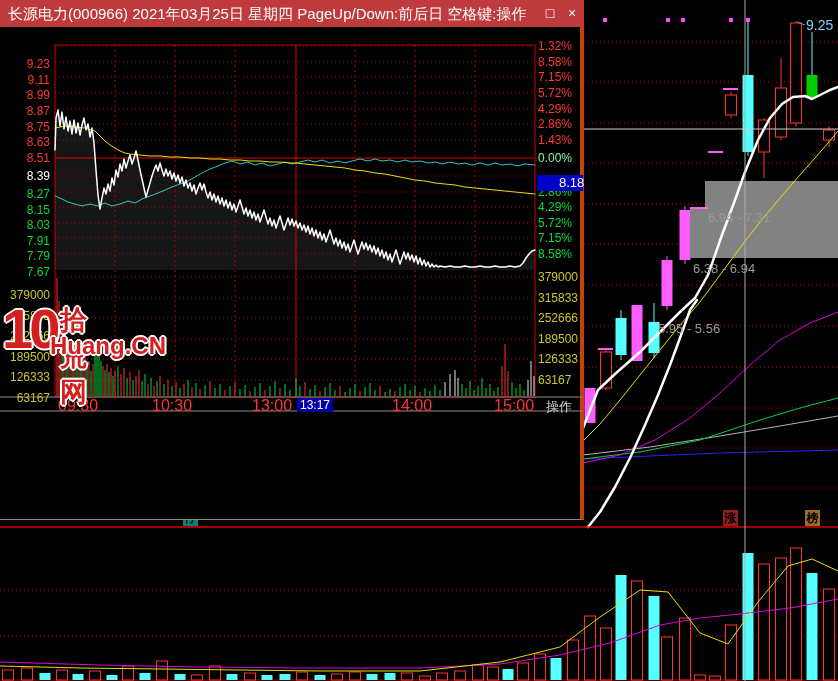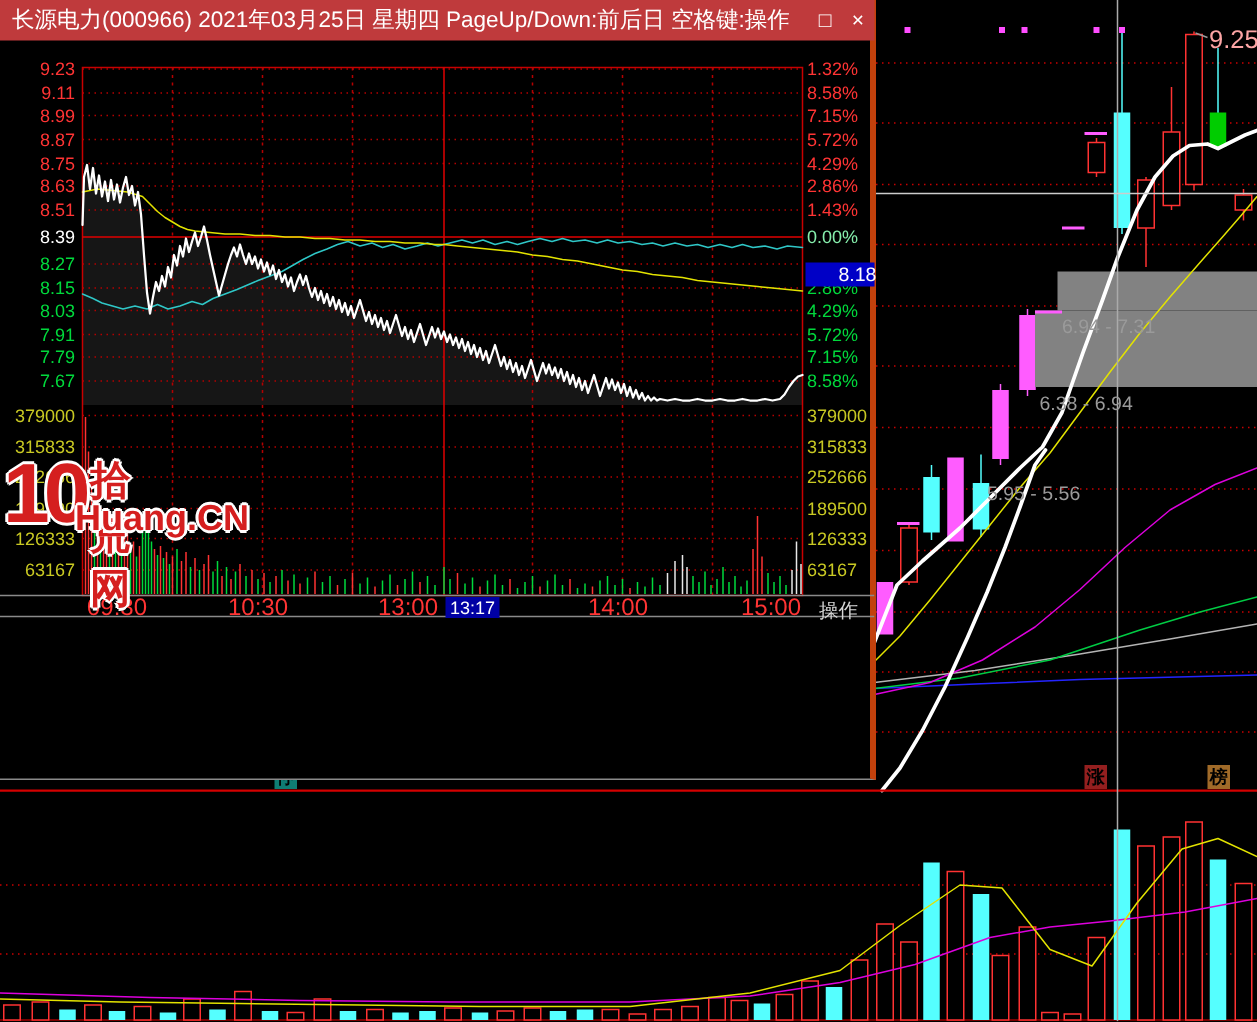--- a/index.html
+++ b/index.html
@@ -10,36 +10,36 @@
   
   #inset{position:absolute;left:0;top:0;width:584px;height:520px;background:#000;
     border-right:4px solid #c2410c;border-bottom:1px solid #8a8a8a;z-index:5;}
   #inset-titlebar{position:absolute;left:0;top:0;width:583px;height:27px;background:#bf3a3c;
     color:#fff;font-size:15px;line-height:27px;}
   #inset-title{position:absolute;left:8px;top:0;white-space:nowrap;}
   .winbtn{position:absolute;top:0;width:20px;text-align:center;color:#fff;font-size:14px;cursor:default;}
   #inset-header{position:absolute;left:0;top:27px;width:583px;height:18px;color:#cfcfcf;font-size:13px;line-height:18px;}
   #inset-header span{position:absolute;white-space:nowrap;}
   .axis-label{position:absolute;font-size:12px;line-height:12px;white-space:nowrap;}
-  .lbl-left{width:50px;text-align:right;}
+  .lbl-left{width:50px;text-align:right;margin-top:18px;}
   .time-label{position:absolute;top:399px;font-size:16px;color:#ff3434;line-height:13px;white-space:nowrap;}
   #cursor-price{position:absolute;left:537px;width:46px;height:16px;background:#0000c6;
     color:#fff;font-size:13px;line-height:16px;padding-left:3px;z-index:6;}
   #cursor-time{position:absolute;left:297px;top:398px;width:36px;height:14px;background:#0000a4;
     color:#fff;font-size:12px;line-height:14px;text-align:center;z-index:6;}
   #action-label{position:absolute;left:546px;top:398px;color:#d8d8d8;font-size:13px;}
   
   #watermark{position:absolute;left:2px;top:296px;z-index:9;color:#d51f1f;
     text-shadow:-2px 0 #fff,2px 0 #fff,0 -2px #fff,0 2px #fff,-1px -1px #fff,1px 1px #fff,-1px 1px #fff,1px -1px #fff;}
   #wm-big{position:absolute;left:0;top:8px;font-size:56px;font-weight:bold;line-height:50px;letter-spacing:-4px;}
   #wm-cn{position:absolute;left:58px;top:6px;font-size:27px;font-weight:bold;letter-spacing:3px;}
   #wm-domain{position:absolute;left:48px;top:36px;font-size:24px;font-weight:bold;}
   
   .zone-label{position:absolute;color:#9a9a9a;font-size:13px;z-index:2;white-space:nowrap;}
-  #high-label{position:absolute;color:#fca5a5;font-size:17px;z-index:2;}
+  #high-label{position:absolute;color:#7dd3fc;font-size:14px;z-index:2;}
   #low-note{position:absolute;color:#b9b9b9;font-size:13px;z-index:2;}
   .badge{position:absolute;width:15px;height:16px;color:#000;font-size:12px;font-weight:bold;
     text-align:center;line-height:16px;z-index:3;}
 </style>
 </head>
 <body>
 
 <div id="screen">
 
   <svg id="daily-svg" width="838" height="681">

